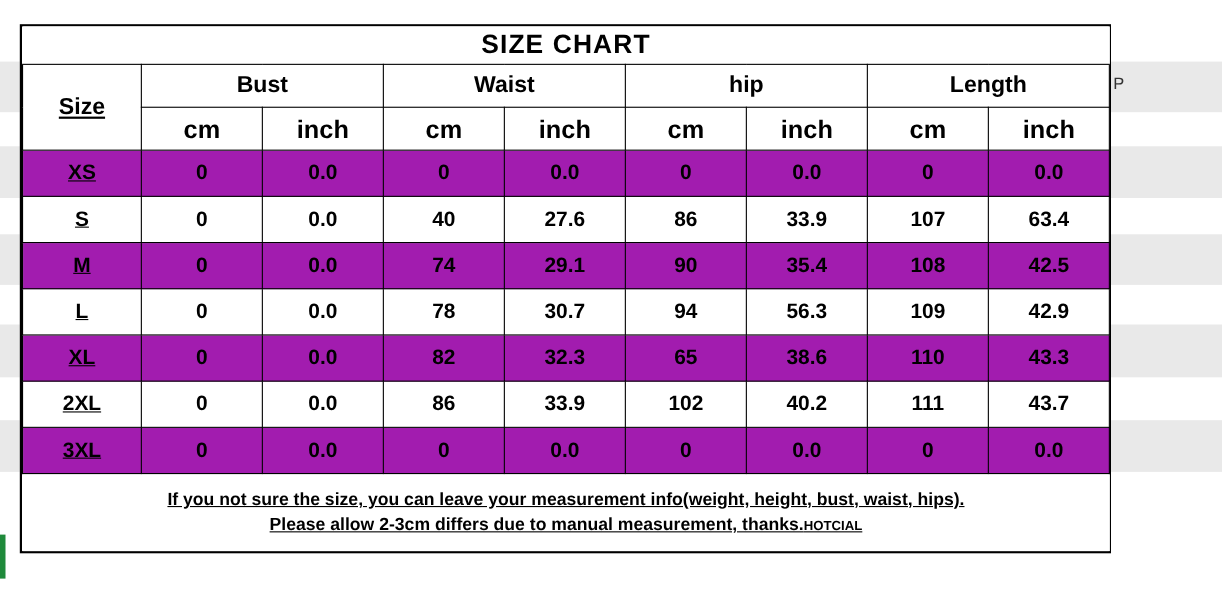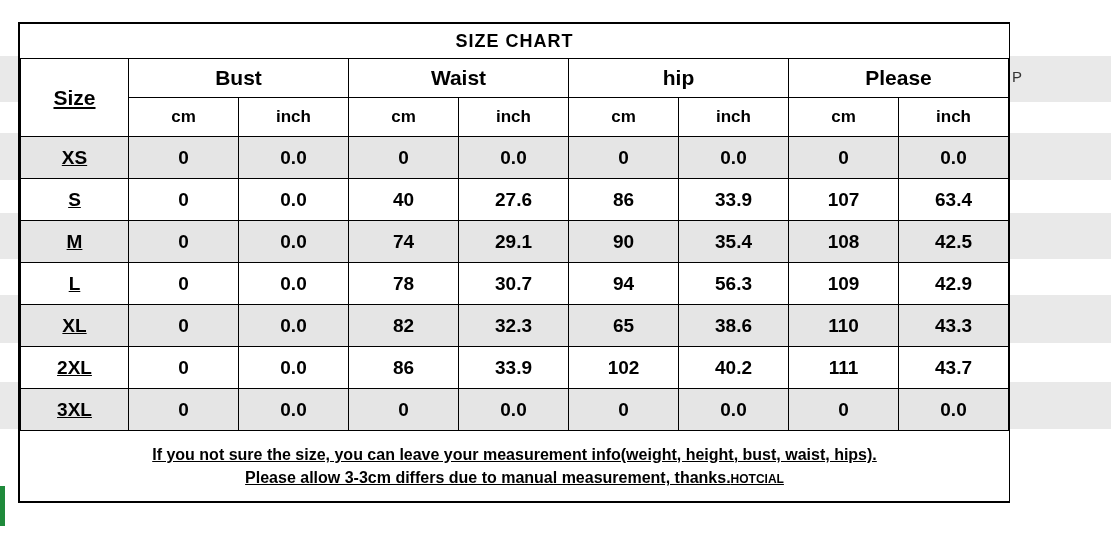--- a/index.html
+++ b/index.html
@@ -73,44 +73,44 @@
     font-size: 19px;
     font-weight: bold;
     color: #000;
     padding: 0;
     height: 41px;
     background: #ffffff;
   }
 
   tr.title-row td {
     height: 34px;
-    font-size: 18px;
+    font-size: 24px;
     letter-spacing: 1px;
     border-left: none;
     border-right: none;
     border-top: none;
     margin-left: 40px;
   }
 
   tr.group-row td {
     height: 38px;
     font-size: 21px;
   }
 
   tr.unit-row td {
     height: 38px;
-    font-size: 17px;
+    font-size: 23px;
   }
 
   tr.data-row td {
     height: 41px;
   }
 
   tr.shaded td {
-    background: #e5e5e5;
+    background: #a21caf;
   }
 
   td.size-cell {
     font-size: 20px;
     text-decoration: underline;
   }
 
   tr.note-row td {
     height: 62px;
     font-size: 16px;
@@ -158,21 +158,21 @@
     <tbody>
       <tr class="title-row">
         <td colspan="9">SIZE CHART</td>
       </tr>
 
       <tr class="group-row">
         <td rowspan="2" class="size-cell">Size</td>
         <td colspan="2">Bust</td>
         <td colspan="2">Waist</td>
         <td colspan="2">hip</td>
-        <td colspan="2">Please</td>
+        <td colspan="2">Length</td>
       </tr>
 
       <tr class="unit-row">
         <td>cm</td>
         <td>inch</td>
         <td>cm</td>
         <td>inch</td>
         <td>cm</td>
         <td>inch</td>
         <td>cm</td>
@@ -259,18 +259,18 @@
         <td>0.0</td>
         <td>0</td>
         <td>0.0</td>
         <td>0</td>
         <td>0.0</td>
       </tr>
 
       <tr class="note-row">
         <td colspan="9">
           <span class="note-line">If you not sure the size, you can leave your measurement info(weight, height, bust, waist, hips).</span>
-          <span class="note-line"><span>Please allow 3-3cm differs due to manual measurement, thanks.</span><span class="note-brand">HOTCIAL</span></span>
+          <span class="note-line"><span>Please allow 2-3cm differs due to manual measurement, thanks.</span><span class="note-brand">HOTCIAL</span></span>
         </td>
       </tr>
     </tbody>
   </table>
 </div>
 
 </body></html>

